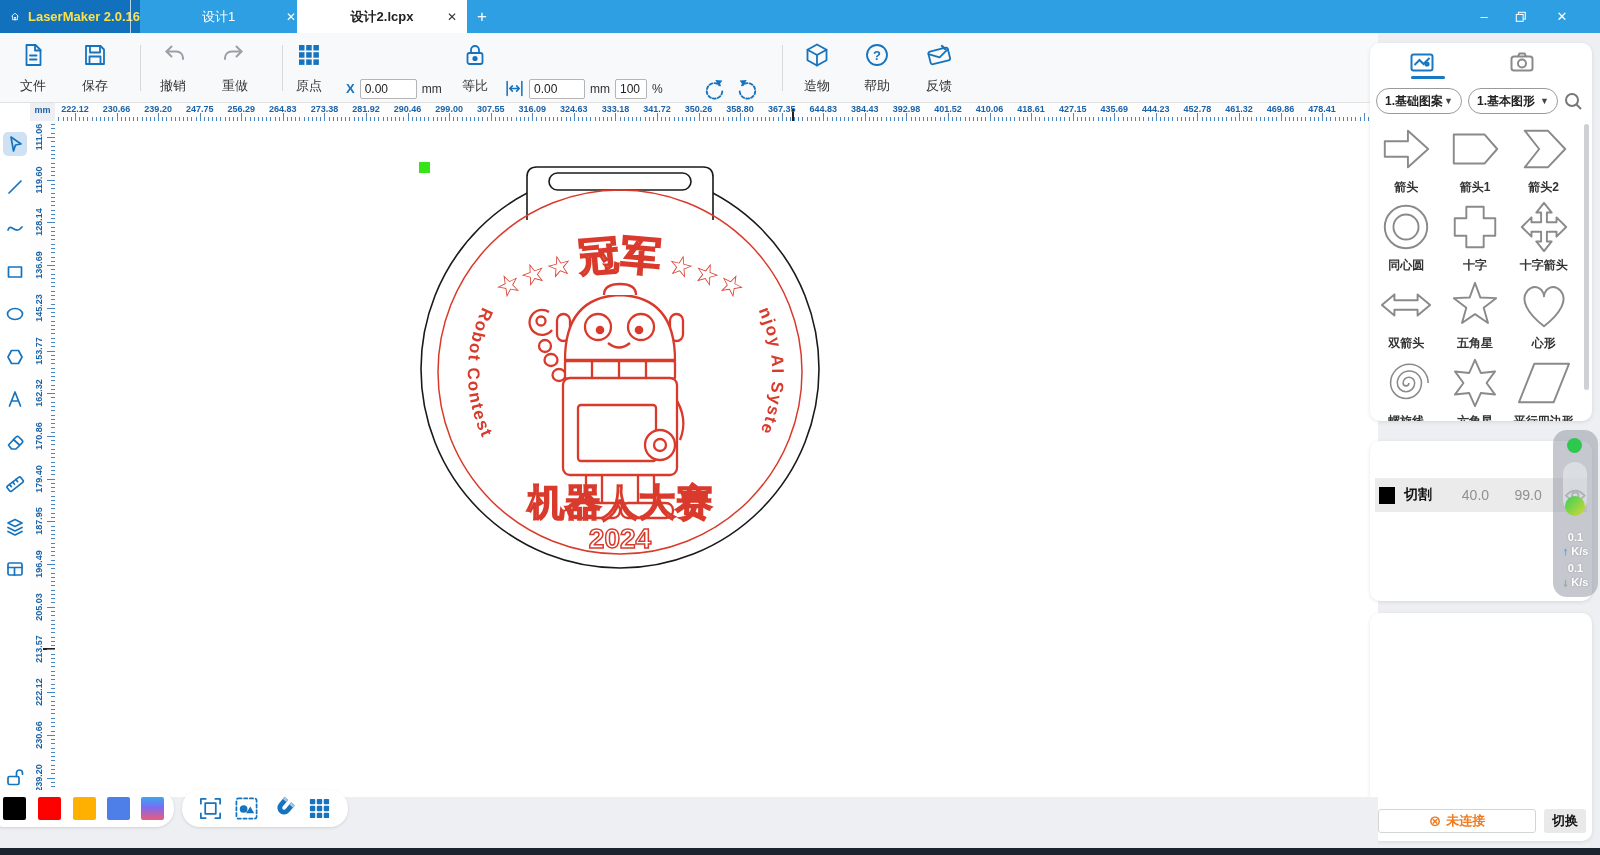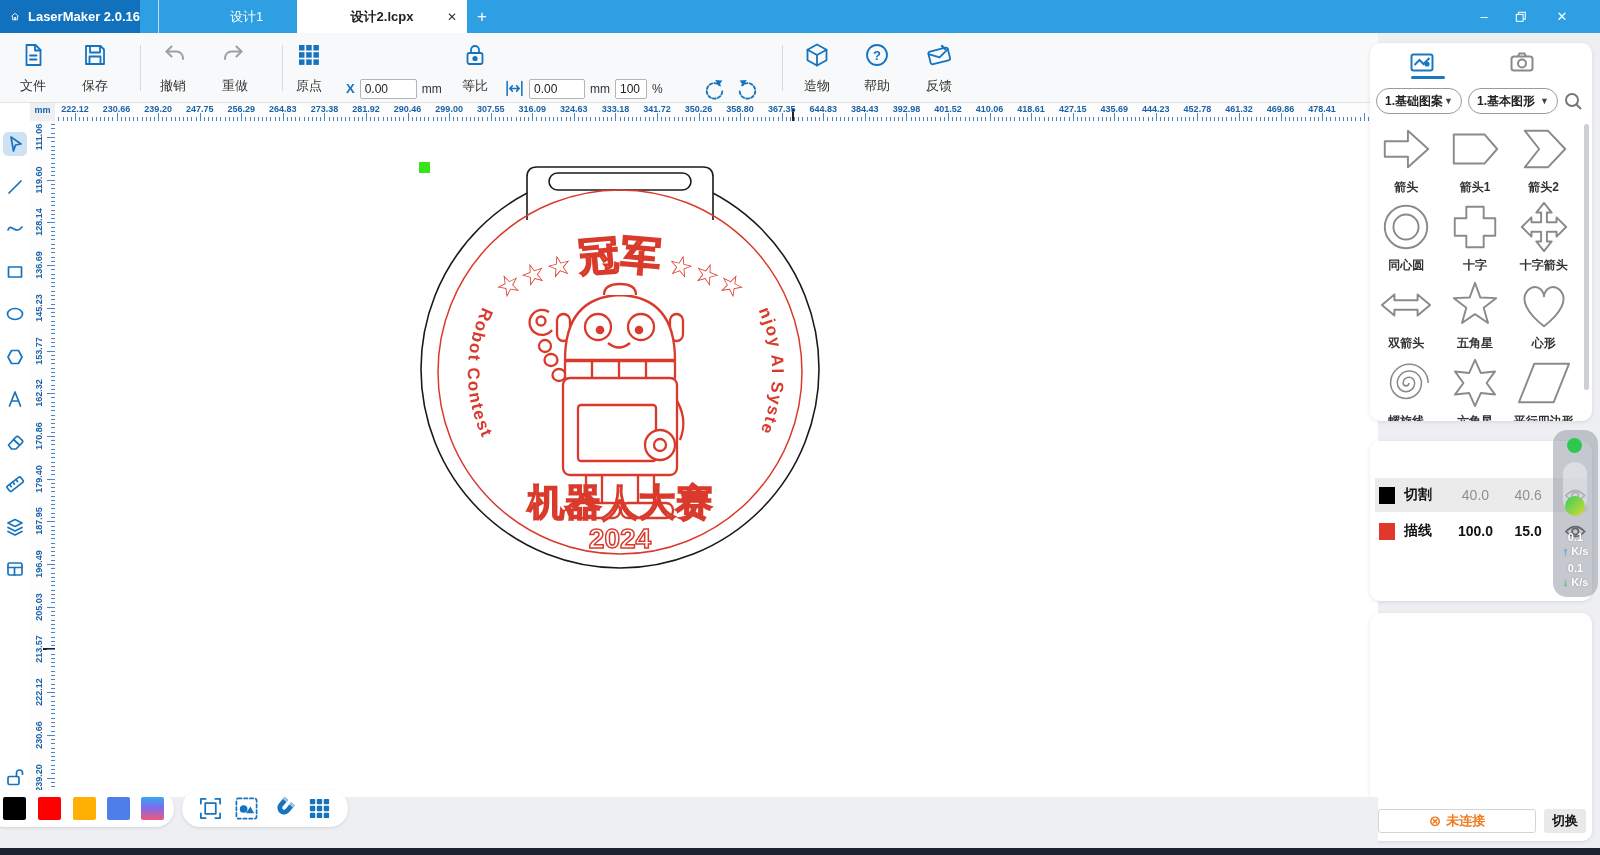--- a/index.html
+++ b/index.html
@@ -3,24 +3,24 @@
 <meta charset="utf-8">
 <style>
   * { margin:0; padding:0; box-sizing:border-box; }
   html,body { width:1600px; height:855px; overflow:hidden; }
   body { font-family:"Liberation Sans","DejaVu Sans",sans-serif; background:#edeff2; position:relative; }
   .abs { position:absolute; }
 
   
   .titlebar { position:absolute; left:0; top:0; width:1600px; height:33px; background:#2e9fe2; }
   .appzone { position:absolute; left:0; top:0; width:140px; height:33px; background:#1171bc; display:flex; align-items:center; gap:8px; padding-left:10px; }
-  .apptitle { color:#ffffff; font-size:13px; font-weight:bold; white-space:nowrap; }
+  .apptitle { color:#fde047; font-size:13px; font-weight:bold; white-space:nowrap; }
   .tab { position:absolute; top:0; height:33px; display:flex; align-items:center; justify-content:center; color:#fff; font-size:13px; }
   .tab .x { position:absolute; right:10px; font-size:12px; cursor:pointer; }
-  .tab1 { left:158px; width:176px; border-left:1px solid rgba(255,255,255,.7); }
+  .tab1 { left:130px; width:176px; border-left:1px solid rgba(255,255,255,.7); }
   .tab2 { left:297px; width:170px; background:#fff; color:#222; font-weight:bold; }
   .tab2 .x { color:#333; }
   .plus { position:absolute; left:472px; top:0; height:33px; width:20px; color:#fff; font-size:17px; display:flex; align-items:center; justify-content:center; }
   .winbtn { position:absolute; top:0; height:33px; width:34px; display:flex; align-items:center; justify-content:center; color:#fff; font-size:13px; }
 
   
   .toolbar { position:absolute; left:0; top:33px; width:1378px; height:70px; background:#f8f9fa; border-bottom:1px solid #e2e2e2; }
   .tbtn { position:absolute; top:6px; width:50px; height:58px; display:flex; flex-direction:column; align-items:center; justify-content:space-between; padding:3px 0 2px; cursor:pointer; }
   .tbtn .lbl { font-size:13px; color:#333; }
   .tsep { position:absolute; top:12px; width:1px; height:46px; background:#d9d9d9; }
@@ -1021,31 +1021,21 @@
       </div>
     </div>
   <div class="sbar"></div>
 </div>
 
 <div class="card proccard">
   <div class="procrow sel" style="top:37px">
     <span class="swatch" style="background:#000"></span>
     <span class="pname">切割</span>
     <span class="pval gray">40.0</span>
-    <span class="pval gray">40.6</span>
-    <svg width="24" height="17" viewBox="0 0 24 17" style="margin-left:10px">
-        <path d="M2,8.5 Q12,-2 22,8.5 Q12,19 2,8.5 Z" fill="none" stroke="#222" stroke-width="1.8"></path>
-        <circle cx="12" cy="8.5" r="3.4" fill="none" stroke="#222" stroke-width="1.8"></circle>
-      </svg>
-  </div>
-  <div class="procrow" style="top:73px">
-    <span class="swatch" style="background:#e0392b"></span>
-    <span class="pname">描线</span>
-    <span class="pval bold">100.0</span>
-    <span class="pval bold">15.0</span>
+    <span class="pval gray">99.0</span>
     <svg width="24" height="17" viewBox="0 0 24 17" style="margin-left:10px">
         <path d="M2,8.5 Q12,-2 22,8.5 Q12,19 2,8.5 Z" fill="none" stroke="#222" stroke-width="1.8"></path>
         <circle cx="12" cy="8.5" r="3.4" fill="none" stroke="#222" stroke-width="1.8"></circle>
       </svg>
   </div>
 </div>
 
 <div class="card startcard">
   <div class="connbox">
     <span style="font-size:15px">⊗</span>

